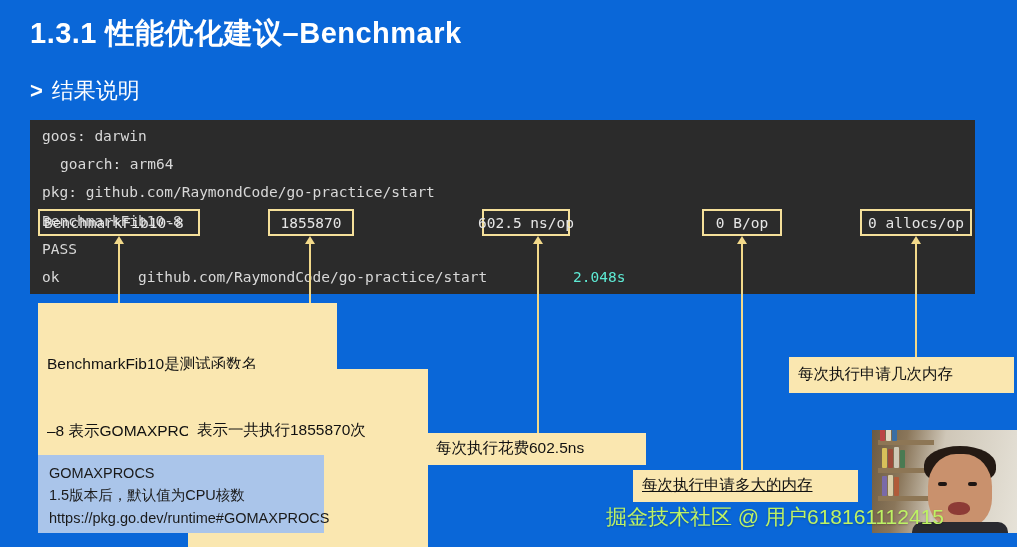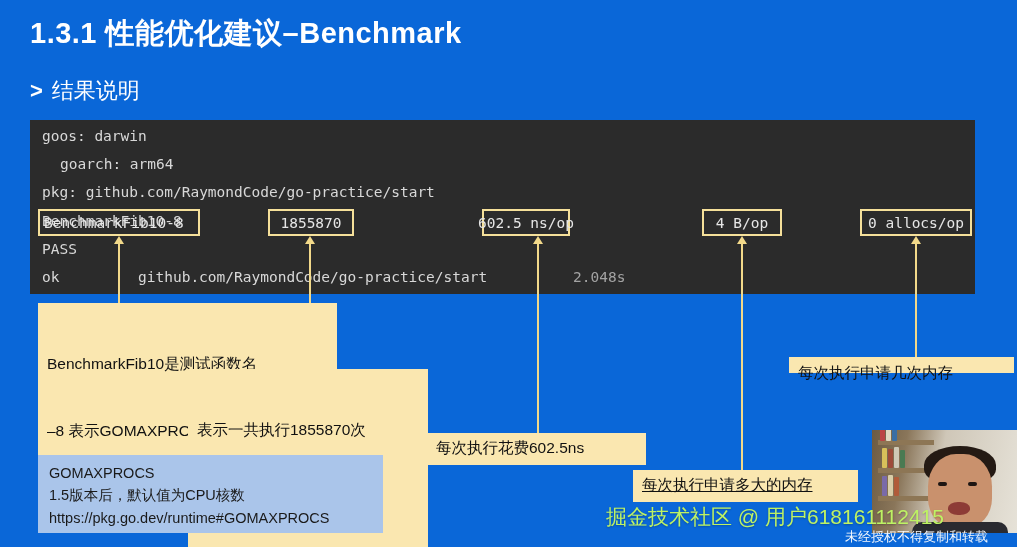--- a/index.html
+++ b/index.html
@@ -37,21 +37,21 @@
   .l2{top:36px;margin-left:18px;}
   .l3{top:64px;}
   .l4{top:93px;}
   .l5{top:121px;}
   .l6{top:149px;}
   .l6b{position:absolute;top:149px;left:108px;
     font-family:"DejaVu Sans Mono","Liberation Mono",monospace;
     font-size:14.5px;color:#d8d8d8;white-space:pre;}
   .l6c{position:absolute;top:149px;left:543px;
     font-family:"DejaVu Sans Mono","Liberation Mono",monospace;
-    font-size:14.5px;color:#a3a3a3;white-space:pre;}
+    font-size:14.5px;color:#5eead4;white-space:pre;}
 
   
   .hl{
     position:absolute;top:209px;height:27px;
     border:2px solid #f5e09a;
     box-sizing:border-box;
     display:flex;align-items:center;justify-content:center;
     font-family:"DejaVu Sans Mono","Liberation Mono",monospace;
     font-size:14.5px;color:#e6e6e6;white-space:pre;
     background:transparent;z-index:5;
@@ -74,25 +74,25 @@
   .callout{
     position:absolute;background:#fae7b0;
     color:#111;font-size:15.5px;line-height:1.45;
     padding:5px 9px 6px 9px;box-sizing:border-box;
     z-index:8;white-space:pre;
   }
   .c1{left:38px;top:303px;width:299px;}
   .c2{left:188px;top:369px;width:240px;}
   .c3{left:427px;top:433px;width:219px;height:32px;display:flex;align-items:center;}
   .c4{left:633px;top:470px;width:225px;height:32px;display:flex;align-items:center;text-decoration:underline;}
-  .c5{left:789px;top:357px;width:225px;height:16px;display:flex;}
+  .c5{left:789px;top:357px;width:225px;height:36px;display:flex;align-items:center;}
 
   
   .infobox{
-    position:absolute;left:38px;top:455px;width:345px;height:78px;
+    position:absolute;left:38px;top:455px;width:286px;height:78px;
     background:#aac5ea;color:#1a1a1a;
     padding:7px 11px;box-sizing:border-box;
     font-size:14.5px;line-height:1.55;z-index:8;
   }
 
   
   .watermark{
     position:absolute;left:606px;top:503px;
     font-size:21px;color:#bef264;white-space:nowrap;
     text-shadow:0 1px 2px rgba(0,0,0,.25);z-index:12;
@@ -146,21 +146,21 @@
     <div class="term-line l4">BenchmarkFib10-8</div>
     <div class="term-line l5">PASS</div>
     <div class="term-line l6">ok</div>
     <div class="l6b">github.com/RaymondCode/go-practice/start</div>
     <div class="l6c">2.048s</div>
   </div>
 
   <div class="hl hl-fn">BenchmarkFib10-8</div>
   <div class="hl hl-n">1855870</div>
   <div class="hl hl-ns">602.5 ns/op</div>
-  <div class="hl hl-b">4 B/op</div>
+  <div class="hl hl-b">0 B/op</div>
   <div class="hl hl-a">0 allocs/op</div>
 
   <div class="conn" style="left:118px;top:244px;width:2px;height:59px;"></div>
   <div class="arrow-up" style="left:114px;top:236px;"></div>
 
   <div class="conn" style="left:309px;top:244px;width:2px;height:125px;"></div>
   <div class="arrow-up" style="left:305px;top:236px;"></div>
 
   <div class="conn" style="left:537px;top:244px;width:2px;height:189px;"></div>
   <div class="arrow-up" style="left:533px;top:236px;"></div>
@@ -216,15 +216,14 @@
     <div class="book" style="left:22px;top:47px;height:19px;background:#b05c3a;"></div>
     <div class="cam-hair"></div>
     <div class="cam-head"></div>
     <div class="cam-eye e1"></div>
     <div class="cam-eye e2"></div>
     <div class="cam-mouth"></div>
     <div class="cam-body"></div>
   </div>
 
   <div class="watermark">掘金技术社区 @ 用户618161112415</div>
-  <div class="wm-sub">未经授权不得复制和转载</div>
 
 </div>
 
 </body></html>

